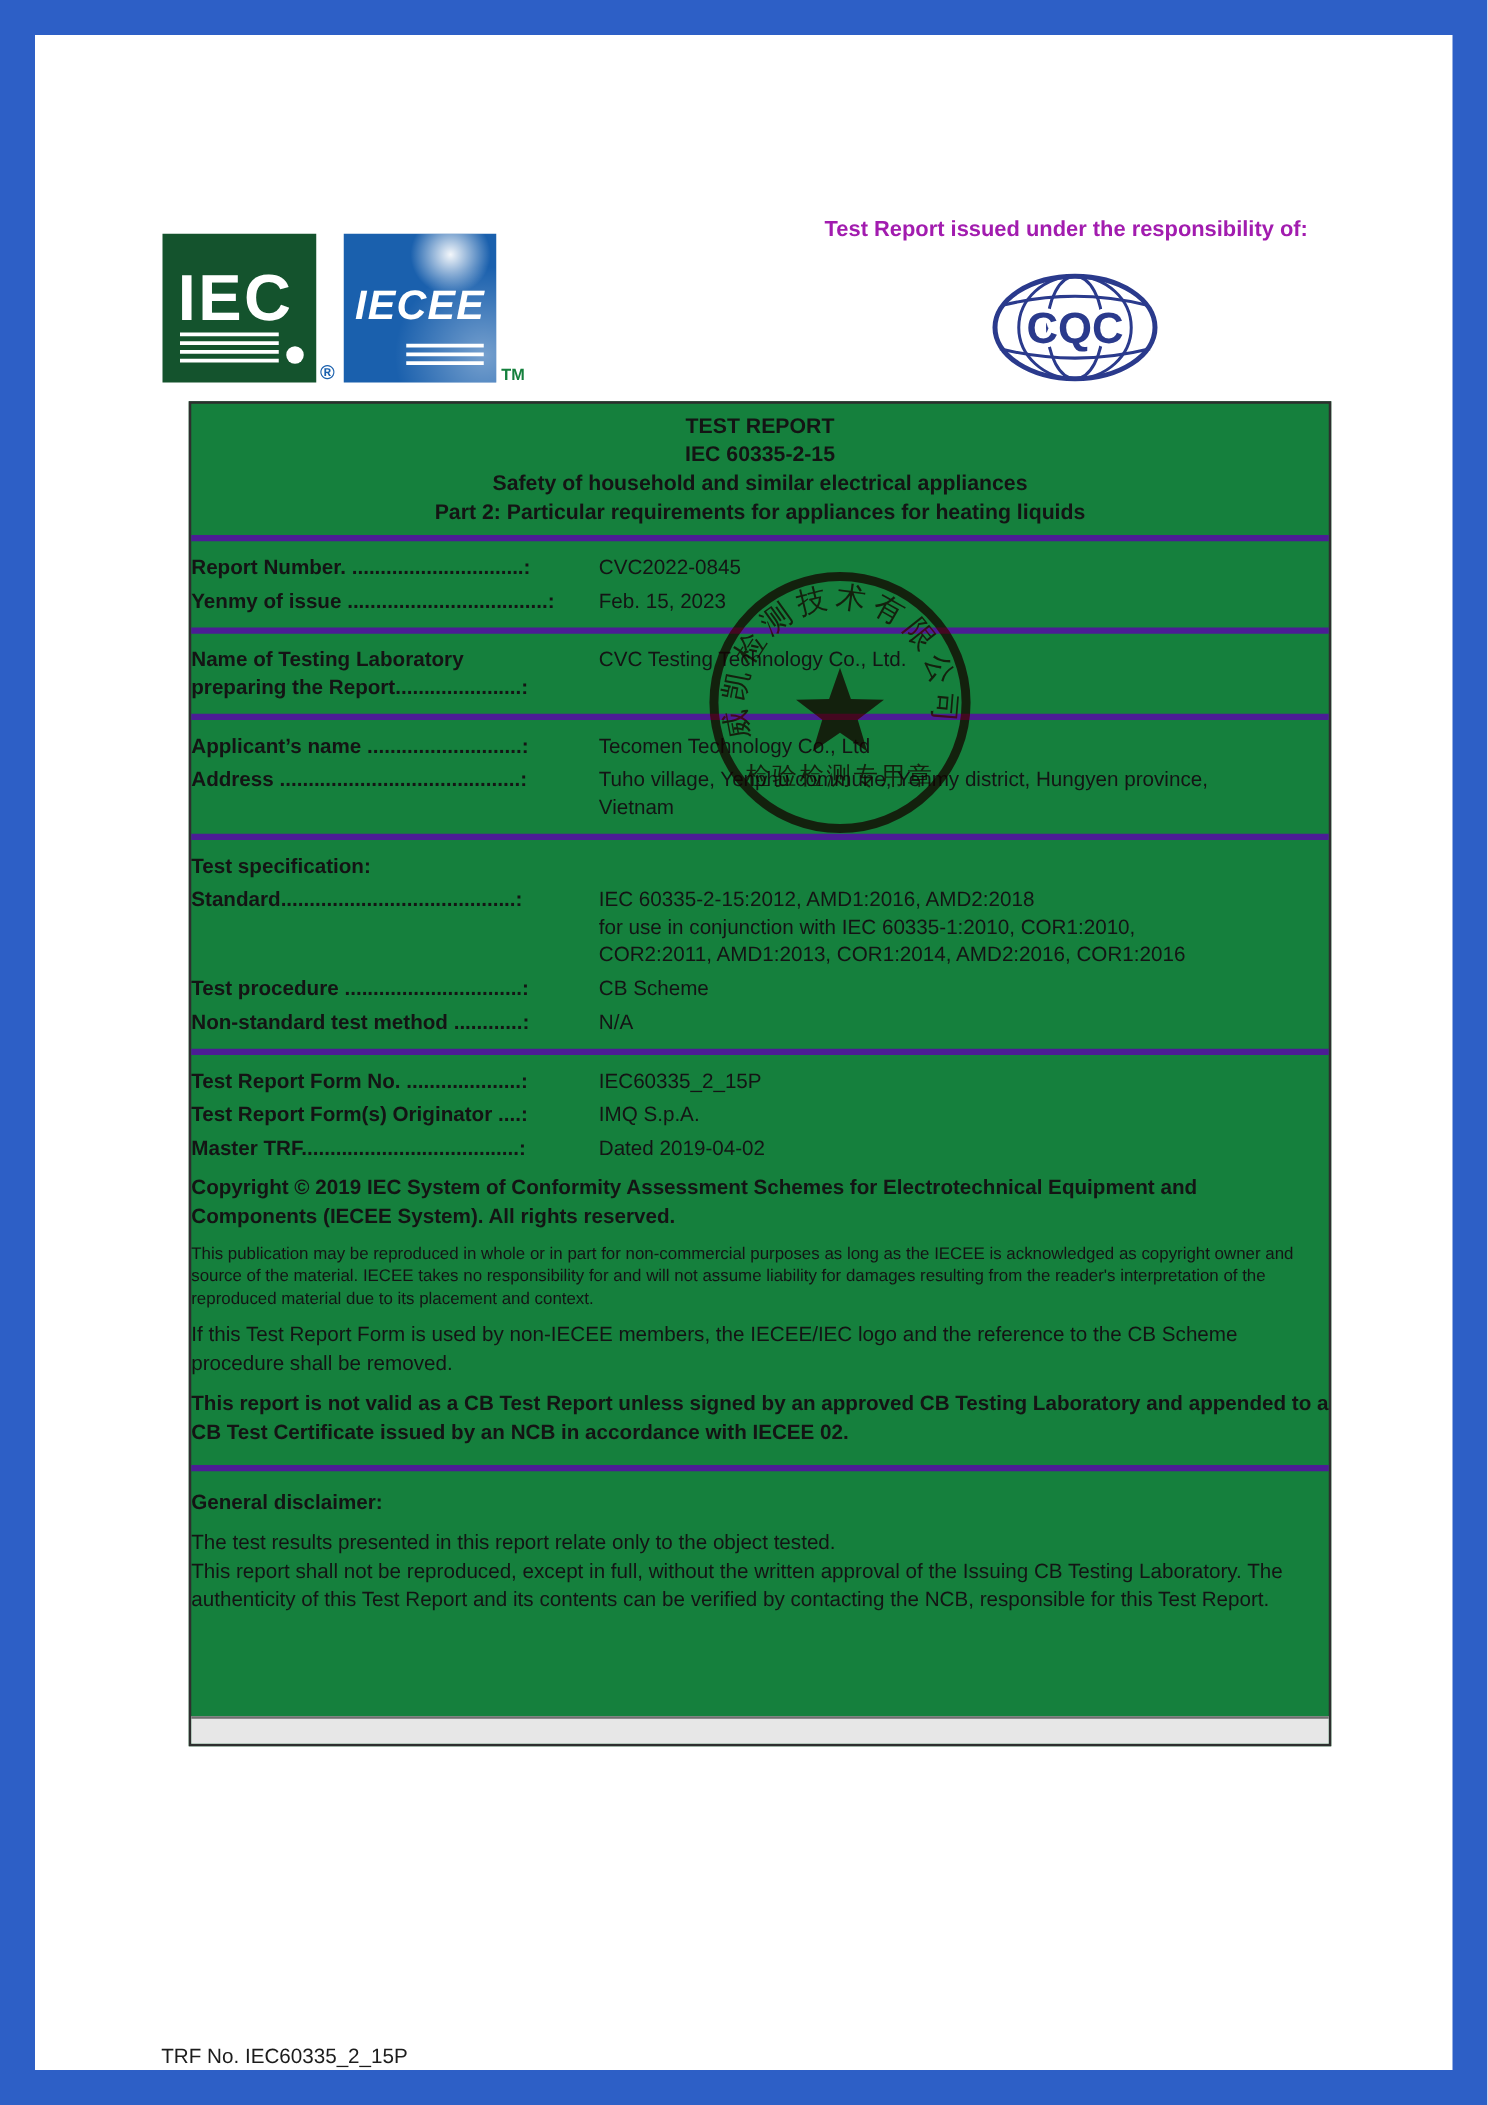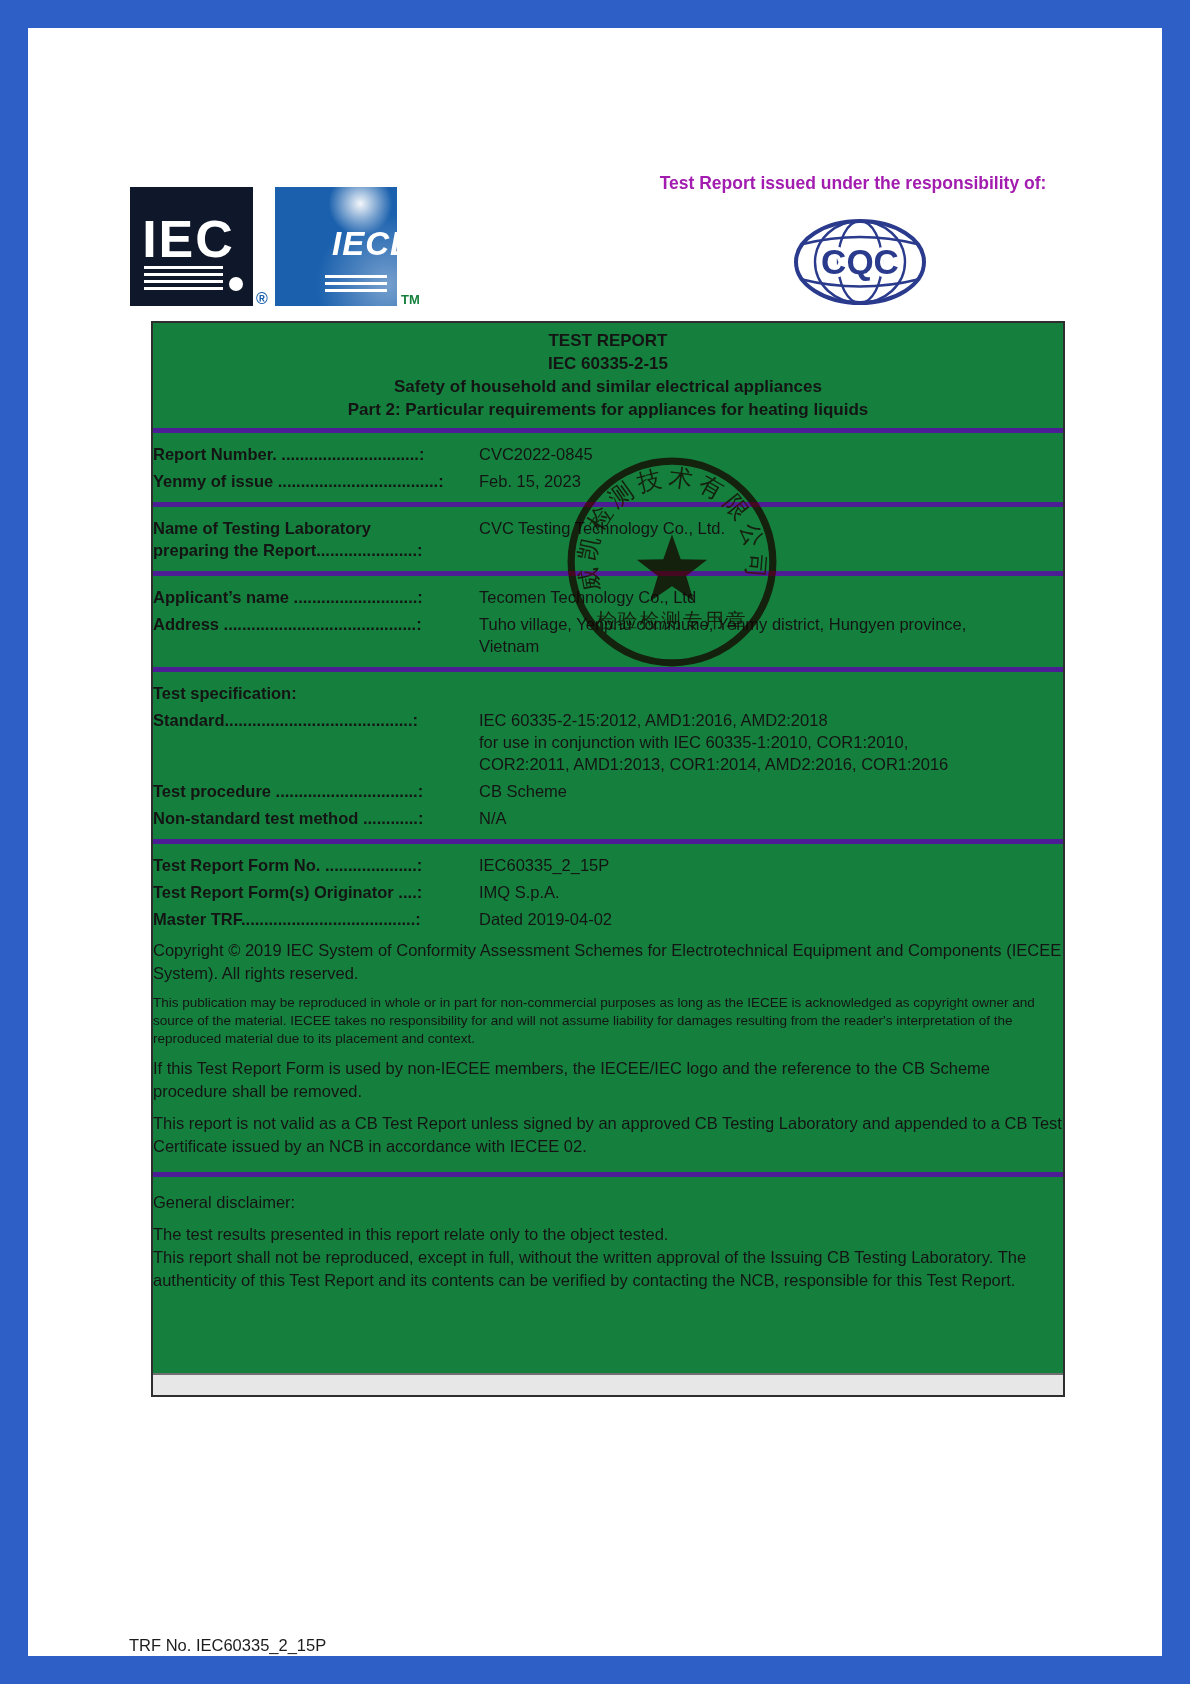--- a/index.html
+++ b/index.html
@@ -3,55 +3,55 @@
 <meta charset="utf-8">
 <style>
   html,body { margin:0; padding:0; background:#ffffff; }
   .page {
     position:relative; width:1190px; height:1684px; box-sizing:border-box;
     border:28px solid #2d5fc6; background:#fff; overflow:hidden;
     font-family:"Liberation Sans","DejaVu Sans",sans-serif; color:#141414;
   }
 
   
-  .logo-iec { position:absolute; left:102px; top:159px; width:123px; height:119px; background:#0f172a; }
+  .logo-iec { position:absolute; left:102px; top:159px; width:123px; height:119px; background:#14532d; }
   .logo-iec .iec-text { position:absolute; top:22px; left:0; right:6px; text-align:center;
     color:#fff; font-weight:bold; font-size:52px; letter-spacing:2px; }
   .iec-lines { position:absolute; left:14px; right:30px; bottom:16px; }
   .iec-lines .ln { height:3px; background:#fff; margin-top:4px; }
   .iec-dot { position:absolute; right:10px; bottom:15px; width:14px; height:14px; border-radius:50%; background:#fff; }
   .reg-mark { position:absolute; left:228px; top:262px; color:#1a60ad; font-size:16px; font-weight:bold; }
 
   .logo-iecee { position:absolute; left:247px; top:159px; width:122px; height:119px;
     background:
       radial-gradient(circle at 70% 14%, rgba(255,255,255,0.95) 0%, rgba(255,255,255,0) 24%),
       radial-gradient(circle at 92% 82%, rgba(255,255,255,0.40) 0%, rgba(255,255,255,0) 48%),
       #1a60ad; }
   .iecee-text { position:absolute; top:38px; width:100%; text-align:center; color:#fff;
-    font-style:italic; font-weight:bold; font-size:33px; letter-spacing:1px;padding-left:48px; }
+    font-style:italic; font-weight:bold; font-size:33px; letter-spacing:1px; }
   .iecee-lines { position:absolute; right:10px; bottom:14px; width:62px; }
   .iecee-lines .ln { height:3px; background:#fff; margin-top:4px; }
   .tm-mark { position:absolute; left:373px; top:264px; color:#15803d; font-size:13px; font-weight:bold; }
 
   .resp-text { position:absolute; left:555px; top:145px; width:540px; text-align:center;
     font-weight:bold; font-size:17.5px; color:#a21caf; }
 
   .cqc { position:absolute; left:762px; top:190px; width:140px; height:88px; }
 
   
   .doc-table { position:absolute; left:123px; top:293px; width:914px; box-sizing:border-box;
     border:2px solid #2e2e2e; background:#15803d; }
   .section { border-top:5px solid #4c1d95; padding:5px 0; }
   .section.first { border-top:none; }
   .title-block { text-align:center; font-weight:bold; font-size:17px; line-height:23px; padding:6px 12px 7px; }
   .row { display:flex; margin:5px 0; font-size:16.5px; line-height:22px; }
   .lbl { flex:0 0 318px; font-weight:bold; }
   .val { flex:1; padding-left:8px; }
   .para { margin:9px 0; font-size:16.5px; line-height:23px; }
-  .para.bold { font-weight:normal; }
+  .para.bold { font-weight:bold; }
   .para.small { font-size:13.5px; line-height:18px; margin:8px 0; }
   .sec-disclaimer { padding-bottom:72px; }
   .gray-row { height:20px; background:#e7e7e7; border-top:2px solid #6f6f6f; }
 
   
   .stamp { position:absolute; left:538px; top:428px; width:212px; height:212px;
     mix-blend-mode:multiply; opacity:0.92; pointer-events:none; }
 
   
   .footer { position:absolute; left:101px; top:1608px; font-size:16.5px; color:#1c1c1c; }

